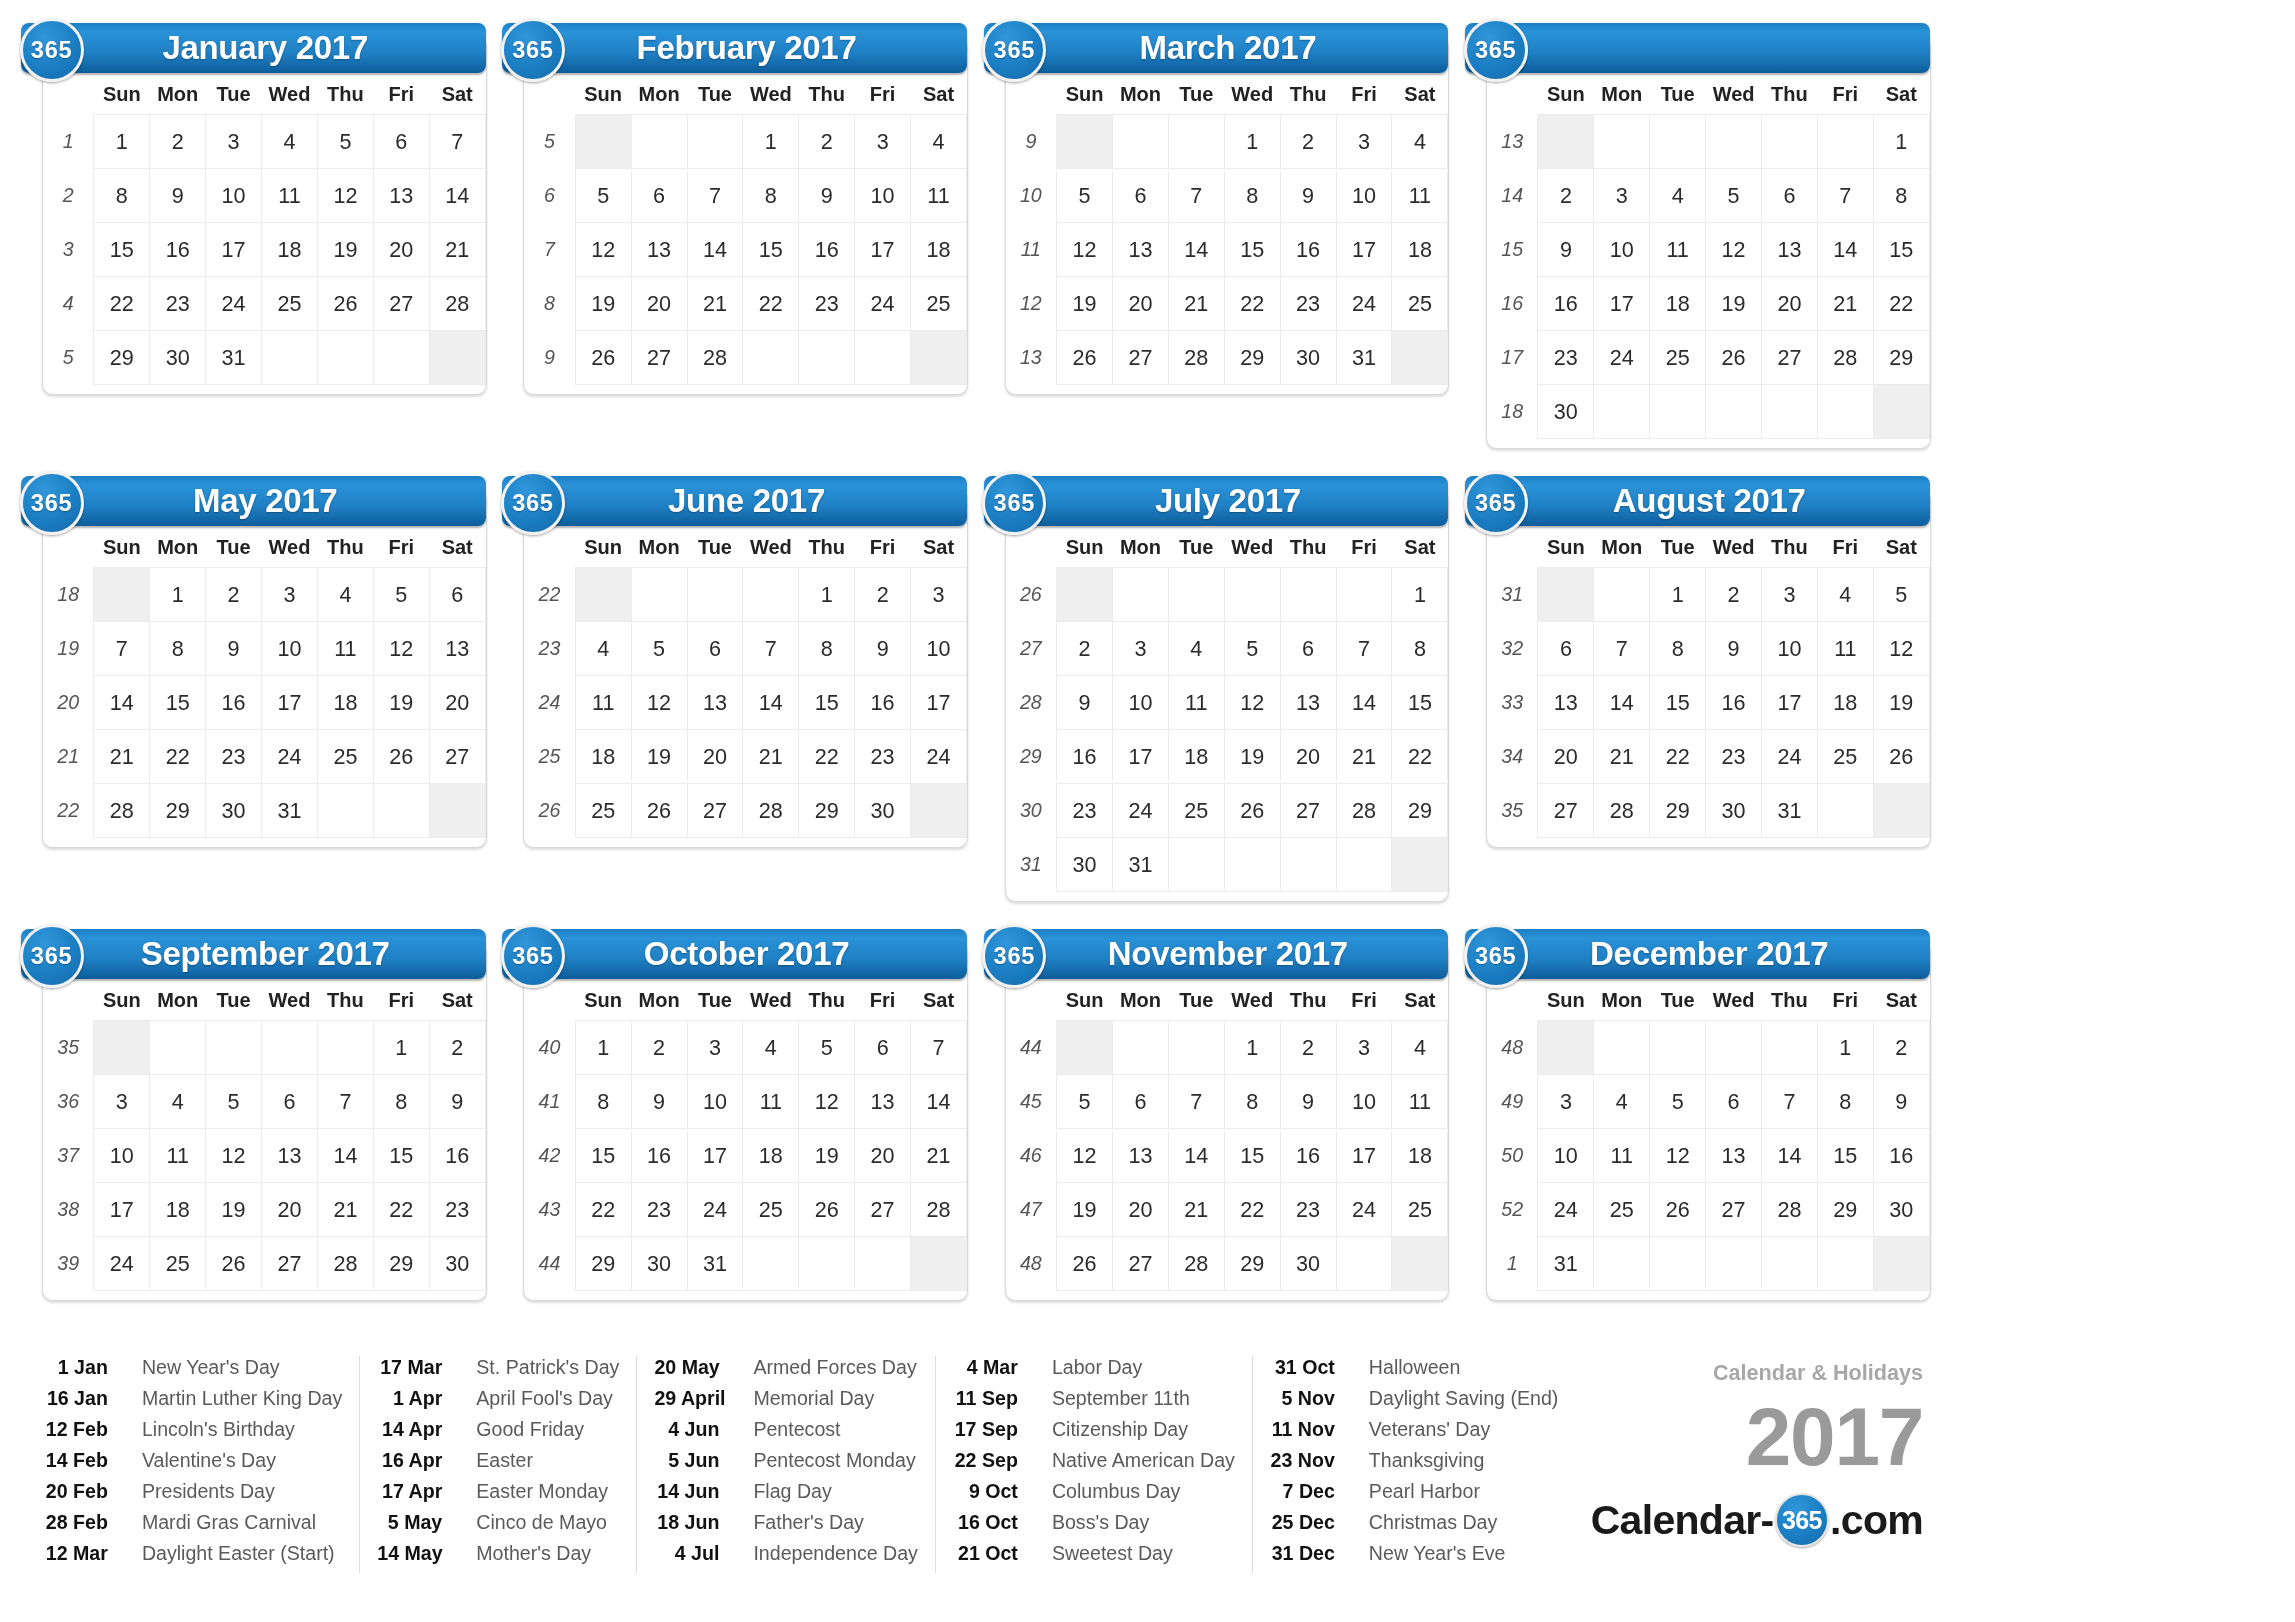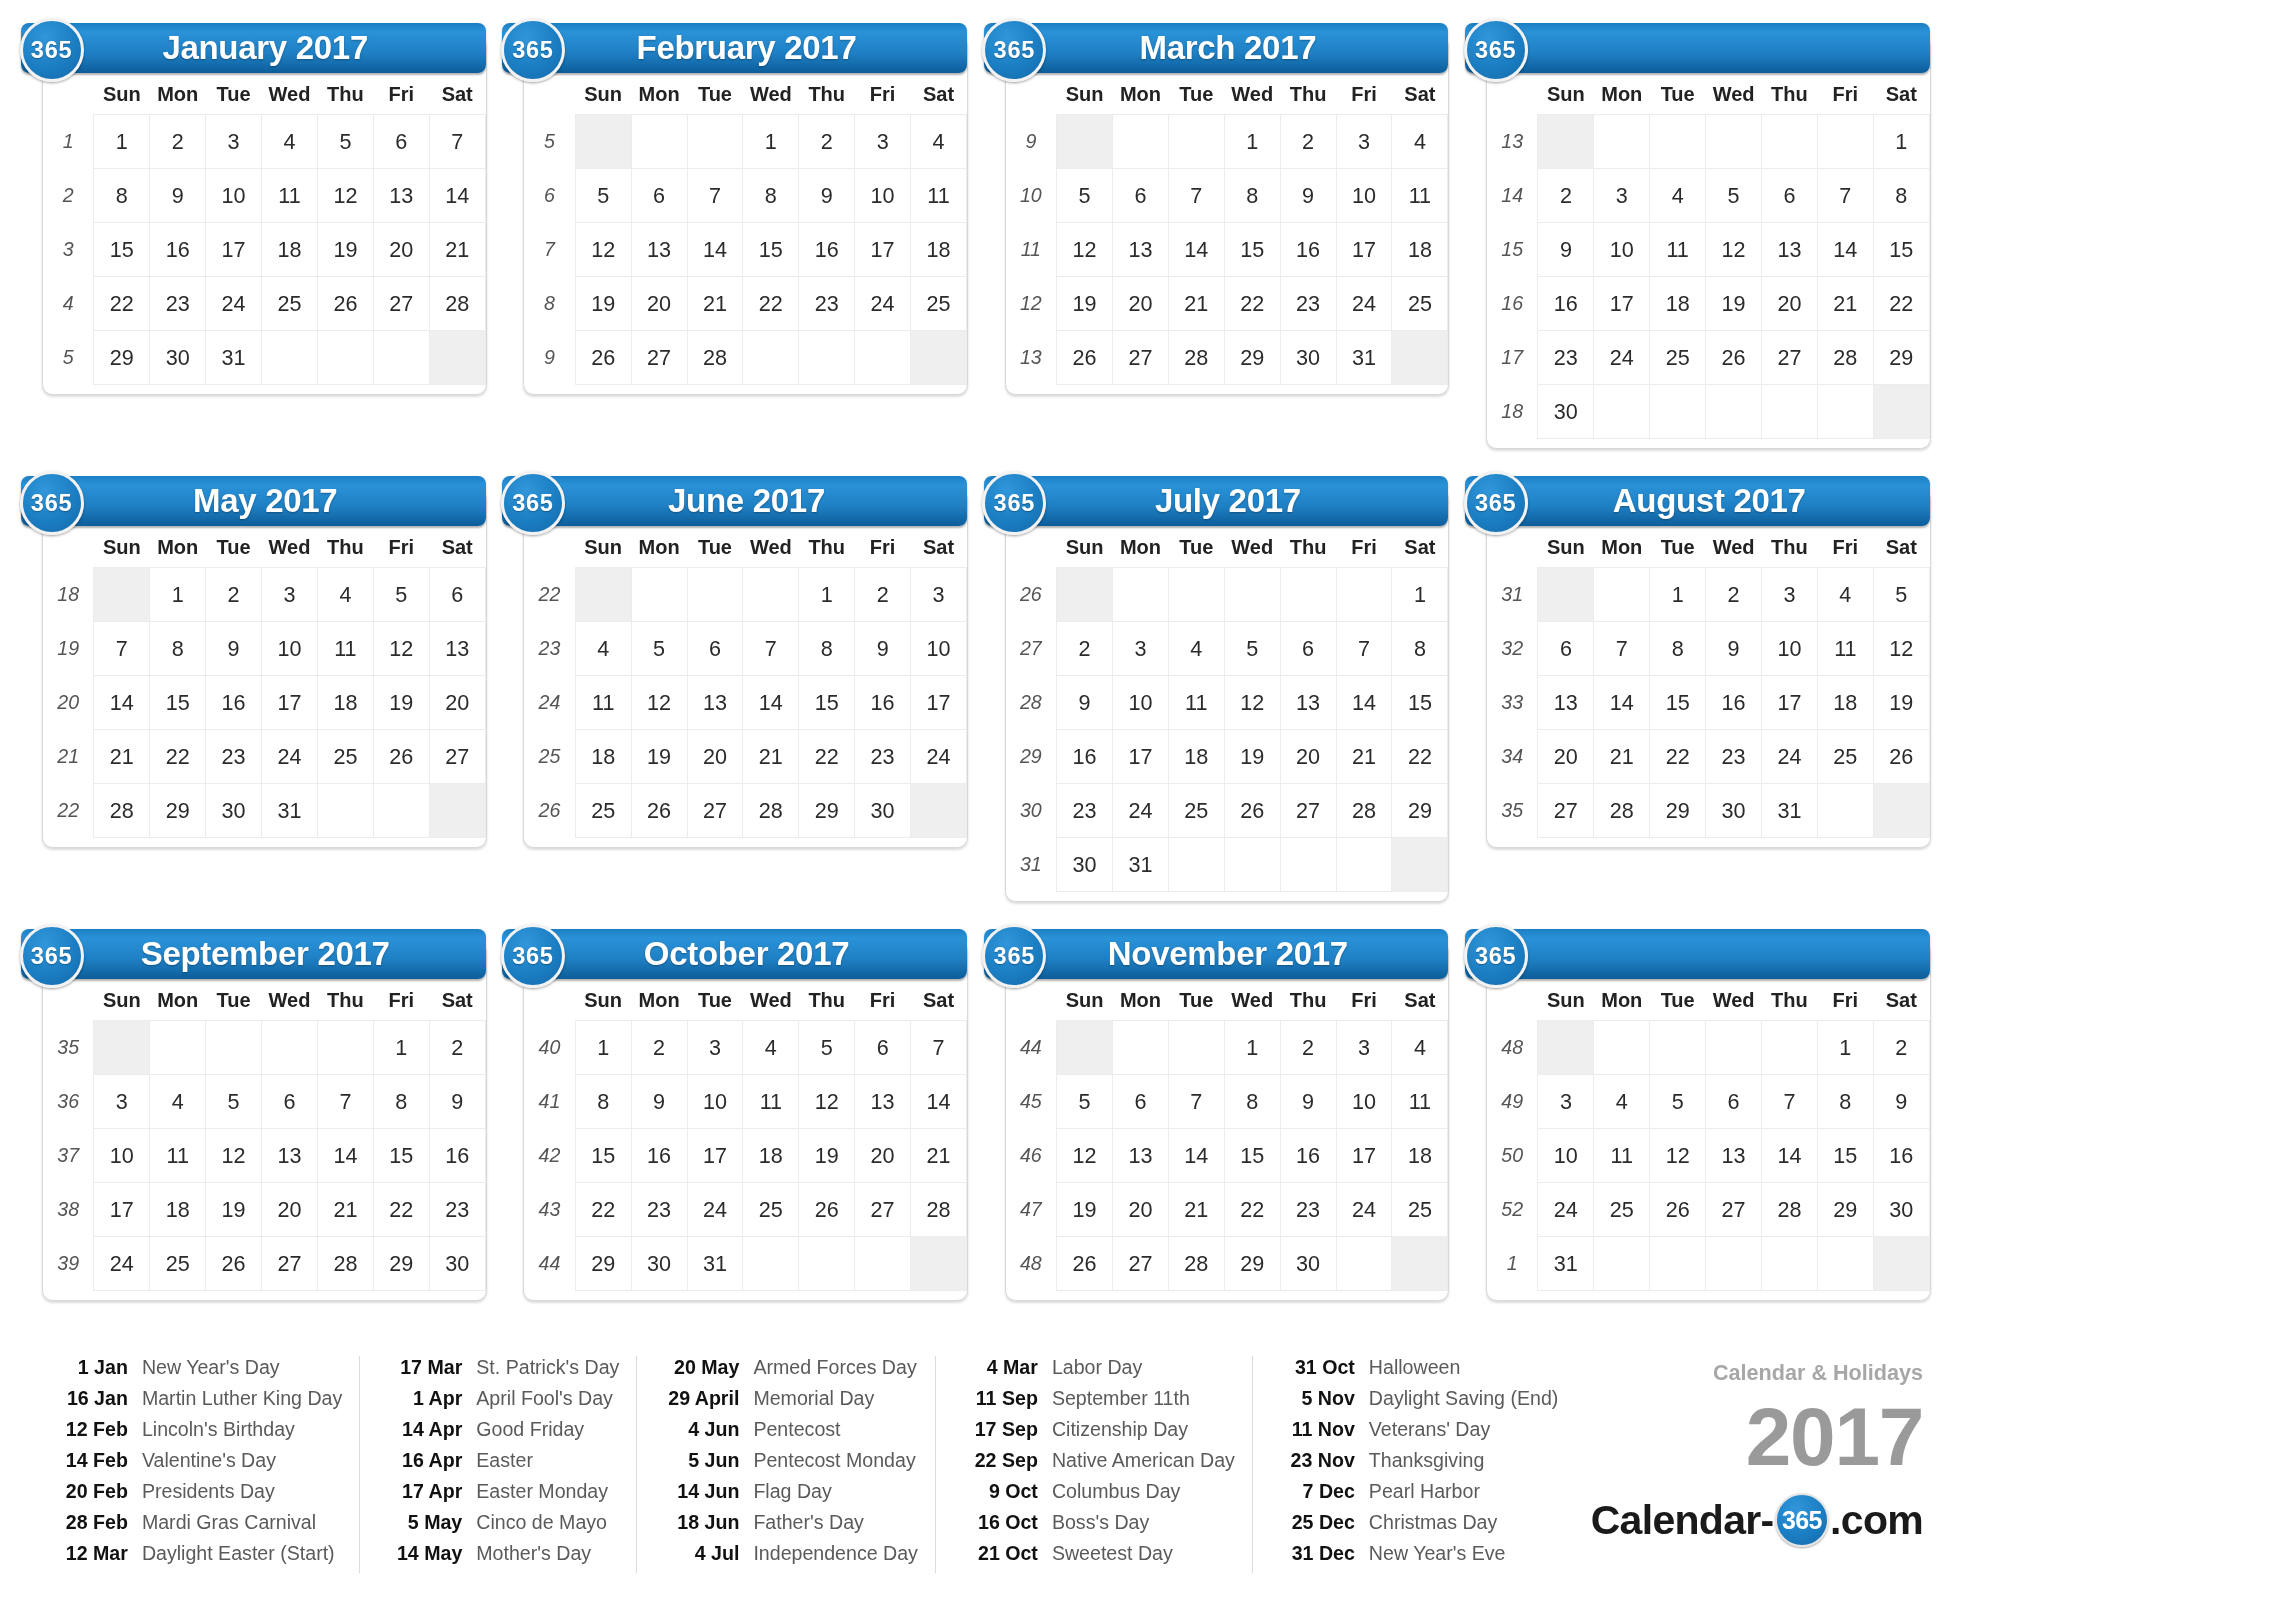--- a/index.html
+++ b/index.html
@@ -141,21 +141,21 @@
     align-items:baseline;
     height:31px;
     white-space:nowrap;
   }
   .ldate{
     width:99px;
     text-align:right;
     font-size:19.6px;
     font-weight:bold;
     color:#111111;
-    padding-right:14px;
+    padding-right:34px;
     box-sizing:border-box;
   }
   .lname{
     font-size:19.6px;
     color:#5a5a5a;
   }
 
   
   .brand{
     position:absolute;
@@ -1061,20 +1061,21 @@
             </tbody>
           </table>
         </div>
       </div>
       <div class="month">
         <div class="card">
           <div class="titlebar">
             <div class="badge">
               <span>365</span>
             </div>
+            <div class="mtitle">December 2017</div>
           </div>
           <table class="cal">
             <thead>
               <tr>
                 <th class="wk"></th>
                 <th>Sun</th>
                 <th>Mon</th>
                 <th>Tue</th>
                 <th>Wed</th>
                 <th>Thu</th>

